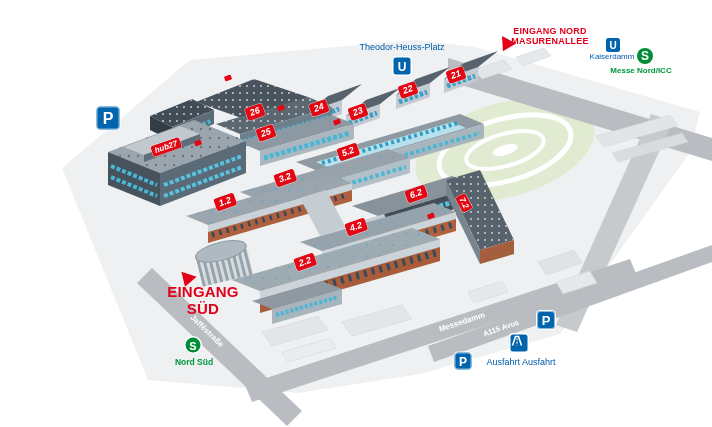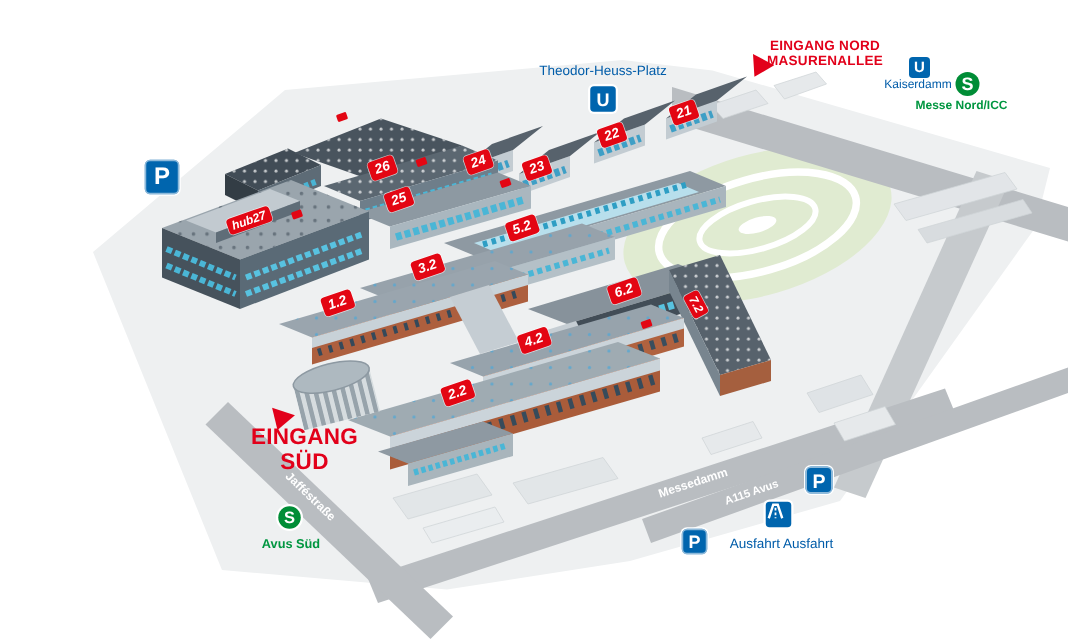--- a/index.html
+++ b/index.html
@@ -233,21 +233,21 @@
   <div class="abs t-blue" style="left:402px;top:47px;font-size:9px;">Theodor-Heuss-Platz</div>
   <div class="usign" style="left:402px;top:66px;width:17px;height:17px;font-size:12px;">U</div>
 
   <div class="usign" style="left:613px;top:45px;width:14px;height:14px;font-size:10px;">U</div>
   <div class="abs t-blue" style="left:612px;top:56px;font-size:8px;">Kaiserdamm</div>
 
   <div class="ssign" style="left:645px;top:56px;width:16px;height:16px;font-size:12px;">S</div>
   <div class="abs t-green" style="left:641px;top:70px;font-size:8px;">Messe Nord/ICC</div>
 
   <div class="ssign" style="left:193px;top:345px;width:15px;height:15px;font-size:11px;">S</div>
-  <div class="abs t-green" style="left:194px;top:362px;font-size:8.5px;">Avus Süd</div>
+  <div class="abs t-green" style="left:194px;top:362px;font-size:8.5px;">Nord Süd</div>
 
   <div class="psign" style="left:108px;top:118px;width:23px;height:23px;font-size:16px;">P</div>
   <div class="psign" style="left:546px;top:320px;width:18px;height:18px;font-size:13px;">P</div>
   <div class="psign" style="left:463px;top:361px;width:17px;height:17px;font-size:12px;">P</div>
   <div class="asign" style="left:519px;top:343px;width:17px;height:17px;">
     <svg width="13" height="13" viewBox="0 0 13 13">
       <path d="M2,11 L5,2 L8,2 L11,11" stroke="#ffffff" stroke-width="1.6" fill="none"></path>
       <line x1="6.5" y1="4" x2="6.5" y2="11" stroke="#ffffff" stroke-width="1.2" stroke-dasharray="1.8,1.4"></line>
     </svg>
   </div>

